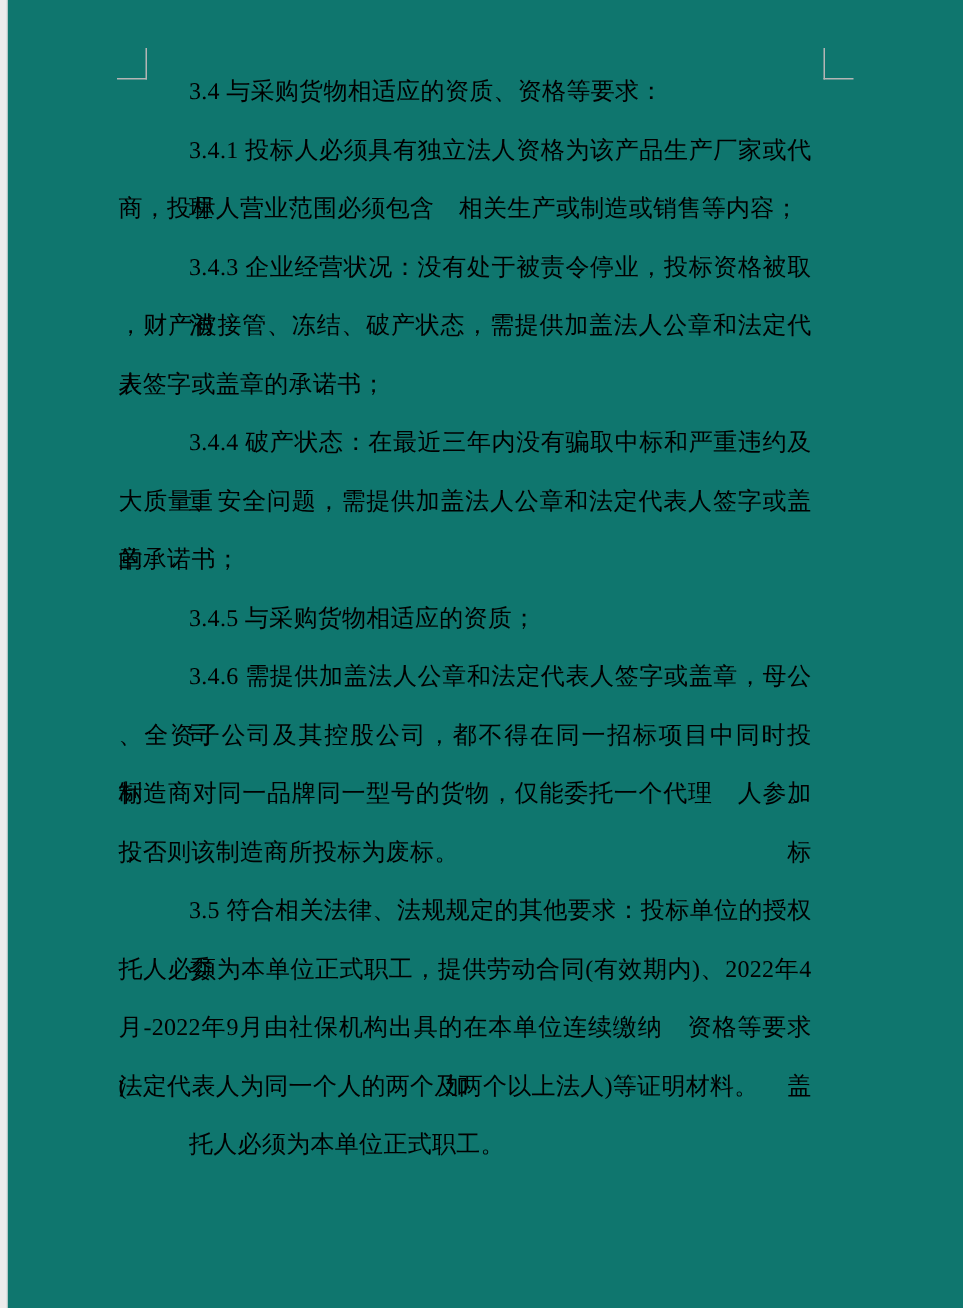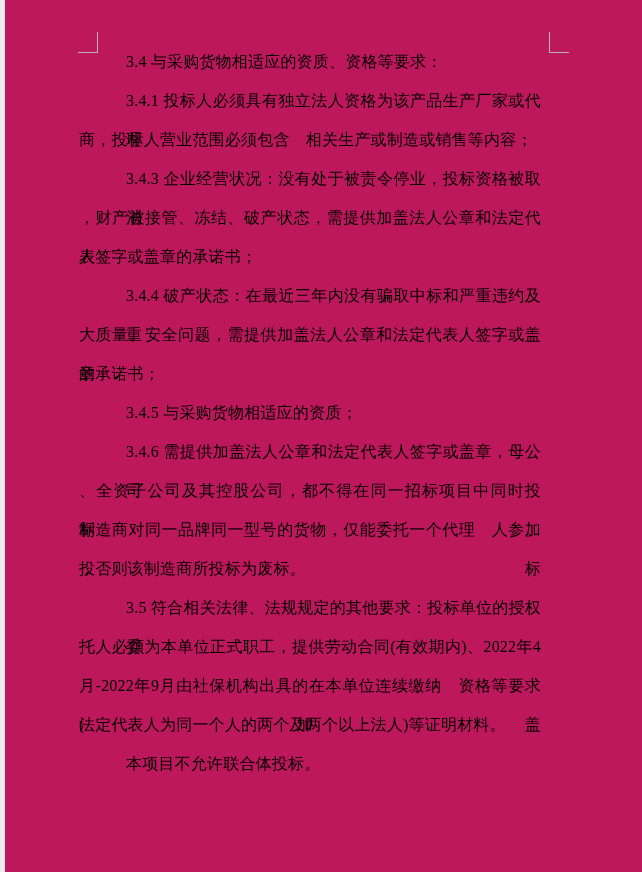--- a/index.html
+++ b/index.html
@@ -5,21 +5,21 @@
   html, body { margin: 0; padding: 0; }
   body {
     width: 642px; height: 872px;
     background: #ffffff;
     overflow: hidden;
     font-family: "Liberation Serif", "DejaVu Serif", serif;
   }
   .page {
     position: relative;
     width: 642px; height: 872px;
-    background: #be185d;
+    background: #0f766e;
   }
   .edge-strip {
     position: absolute; left: 0; top: 0;
     width: 4px; height: 872px;
     background: #ececec;
     border-right: 1px solid #e2e2e2;
   }
   .crop {
     position: absolute; top: 32px;
     width: 19px; height: 20px;
@@ -89,16 +89,16 @@
         <div class="line just">制造商对同一品牌同一型号的货物，仅能委托一个代理　人参加投标</div>
         <div class="line">，否则该制造商所投标为废标。</div>
       </div>
       <div class="para">
         <div class="line indent just">3.5 符合相关法律、法规规定的其他要求：投标单位的授权委</div>
         <div class="line just">托人必须为本单位正式职工，提供劳动合同(有效期内)、2022年4</div>
         <div class="line just">月-2022年9月由社保机构出具的在本单位连续缴纳　资格等要求(加盖</div>
         <div class="line">法定代表人为同一个人的两个及两个以上法人)等证明材料。</div>
       </div>
       <div class="para">
-        <div class="line indent">本项目不允许联合体投标。</div>
+        <div class="line indent">托人必须为本单位正式职工。</div>
       </div>
     </div>
 </div>
 
 </body></html>

